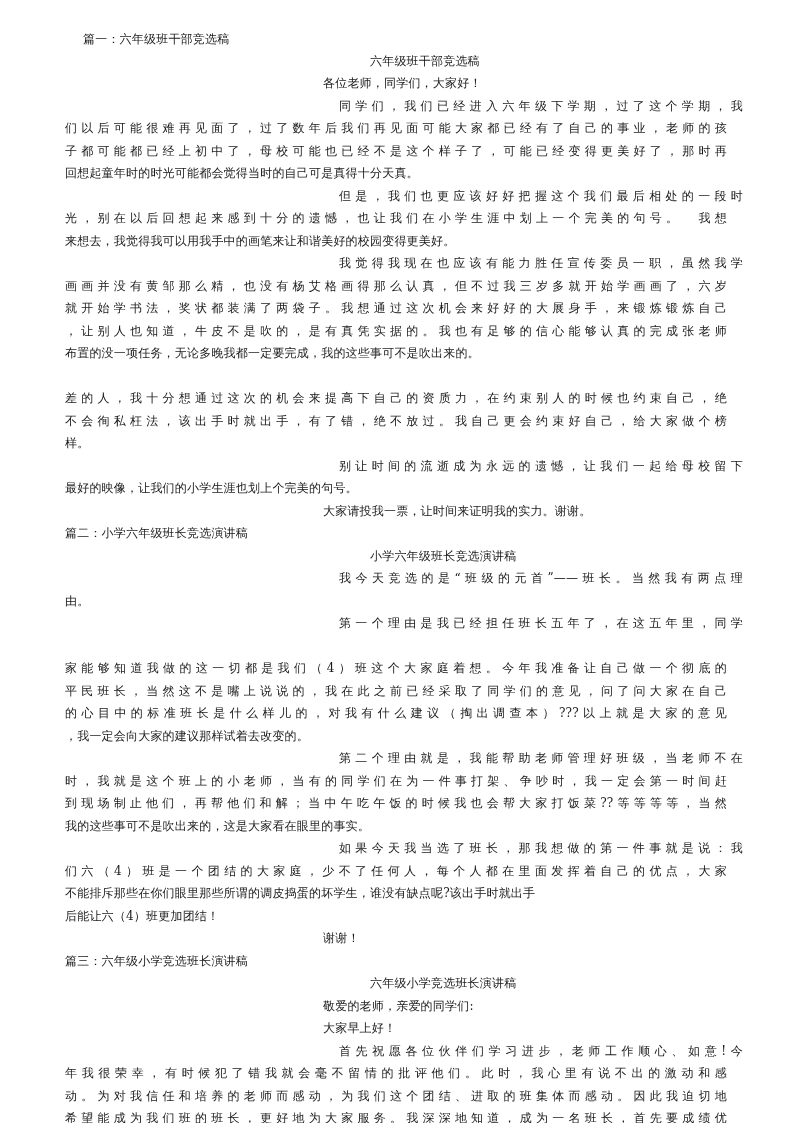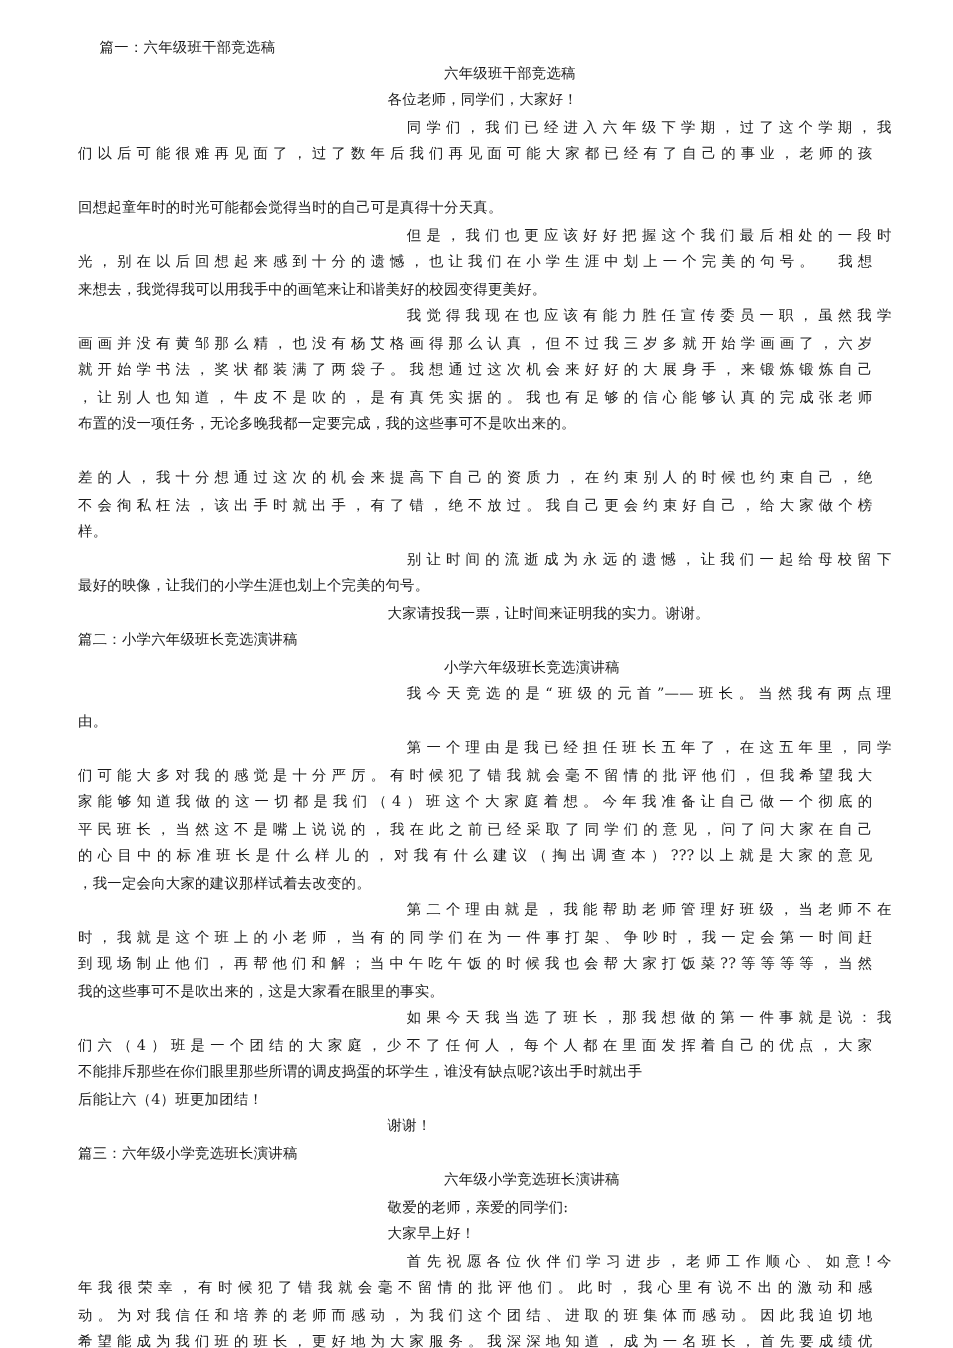--- a/index.html
+++ b/index.html
@@ -18,20 +18,21 @@
 </head>
 <body>
 
 <div class="page">
 
   <div class="ln hd0" style="top:28px">篇一：六年级班干部竞选稿</div>
   <div class="ln ctr" style="top:50px">六年级班干部竞选稿</div>
   <div class="ln ind" style="top:72px">各位老师，同学们，大家好！</div>
   <div class="ln indfull" style="top:95px">同学们，我们已经进入六年级下学期，过了这个学期，我</div>
   <div class="ln full" style="top:117px">们以后可能很难再见面了，过了数年后我们再见面可能大家都已经有了自己的事业，老师的孩</div>
+  <div class="ln full" style="top:140px">子都可能都已经上初中了，母校可能也已经不是这个样子了，可能已经变得更美好了，那时再</div>
   <div class="ln last" style="top:162px">回想起童年时的时光可能都会觉得当时的自己可是真得十分天真。</div>
   <div class="ln indfull" style="top:185px">但是，我们也更应该好好把握这个我们最后相处的一段时</div>
   <div class="ln last" style="top:230px">来想去，我觉得我可以用我手中的画笔来让和谐美好的校园变得更美好。</div>
   <div class="ln full" style="top:207px">光，别在以后回想起来感到十分的遗憾，也让我们在小学生涯中划上一个完美的句号。　我想</div>
   <div class="ln indfull" style="top:252px">我觉得我现在也应该有能力胜任宣传委员一职，虽然我学</div>
   <div class="ln full" style="top:275px">画画并没有黄邹那么精，也没有杨艾格画得那么认真，但不过我三岁多就开始学画画了，六岁</div>
   <div class="ln full" style="top:297px">就开始学书法，奖状都装满了两袋子。我想通过这次机会来好好的大展身手，来锻炼锻炼自己</div>
   <div class="ln full" style="top:320px">，让别人也知道，牛皮不是吹的，是有真凭实据的。我也有足够的信心能够认真的完成张老师</div>
   <div class="ln last" style="top:342px">布置的没一项任务，无论多晚我都一定要完成，我的这些事可不是吹出来的。</div>
   <div class="ln full" style="top:387px">差的人，我十分想通过这次的机会来提高下自己的资质力，在约束别人的时候也约束自己，绝</div>
@@ -39,21 +40,20 @@
   <div class="ln last" style="top:432px">样。</div>
   <div class="ln indfull" style="top:455px">别让时间的流逝成为永远的遗憾，让我们一起给母校留下</div>
   <div class="ln last" style="top:477px">最好的映像，让我们的小学生涯也划上个完美的句号。</div>
   <div class="ln ind" style="top:500px">大家请投我一票，让时间来证明我的实力。谢谢。</div>
 
   <div class="ln hd" style="top:522px">篇二：小学六年级班长竞选演讲稿</div>
   <div class="ln ctr" style="top:545px">小学六年级班长竞选演讲稿</div>
   <div class="ln indfull" style="top:567px">我今天竞选的是“班级的元首”——班长。当然我有两点理</div>
   <div class="ln last" style="top:590px">由。</div>
   <div class="ln indfull" style="top:612px">第一个理由是我已经担任班长五年了，在这五年里，同学</div>
-  <div class="ln full" style="top:635px">们可能大多对我的感觉是十分严厉。有时候犯了错我就会毫不留情的批评他们，但我希望我大</div>
   <div class="ln full" style="top:657px">家能够知道我做的这一切都是我们（4）班这个大家庭着想。今年我准备让自己做一个彻底的</div>
   <div class="ln full" style="top:680px">平民班长，当然这不是嘴上说说的，我在此之前已经采取了同学们的意见，问了问大家在自己</div>
   <div class="ln full" style="top:702px">的心目中的标准班长是什么样儿的，对我有什么建议（掏出调查本）???以上就是大家的意见</div>
   <div class="ln last" style="top:725px">，我一定会向大家的建议那样试着去改变的。</div>
   <div class="ln indfull" style="top:747px">第二个理由就是，我能帮助老师管理好班级，当老师不在</div>
   <div class="ln full" style="top:770px">时，我就是这个班上的小老师，当有的同学们在为一件事打架、争吵时，我一定会第一时间赶</div>
   <div class="ln full" style="top:792px">到现场制止他们，再帮他们和解；当中午吃午饭的时候我也会帮大家打饭菜??等等等等，当然</div>
   <div class="ln last" style="top:815px">我的这些事可不是吹出来的，这是大家看在眼里的事实。</div>
   <div class="ln indfull" style="top:837px">如果今天我当选了班长，那我想做的第一件事就是说：我</div>
   <div class="ln full" style="top:860px">们六（4）班是一个团结的大家庭，少不了任何人，每个人都在里面发挥着自己的优点，大家</div>

